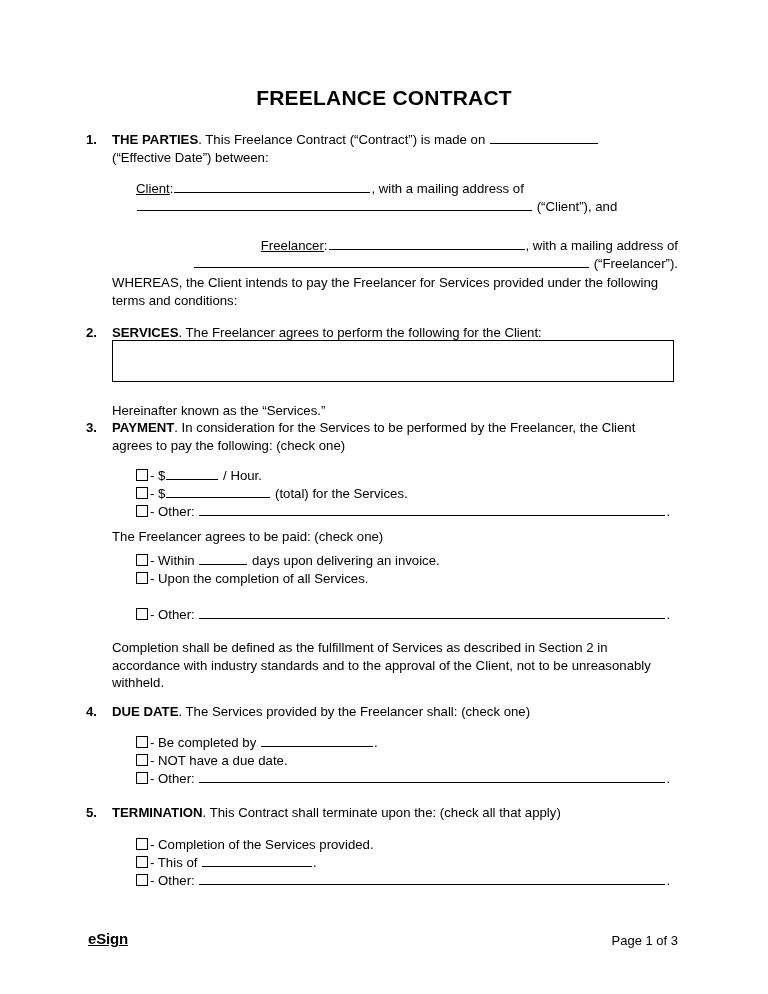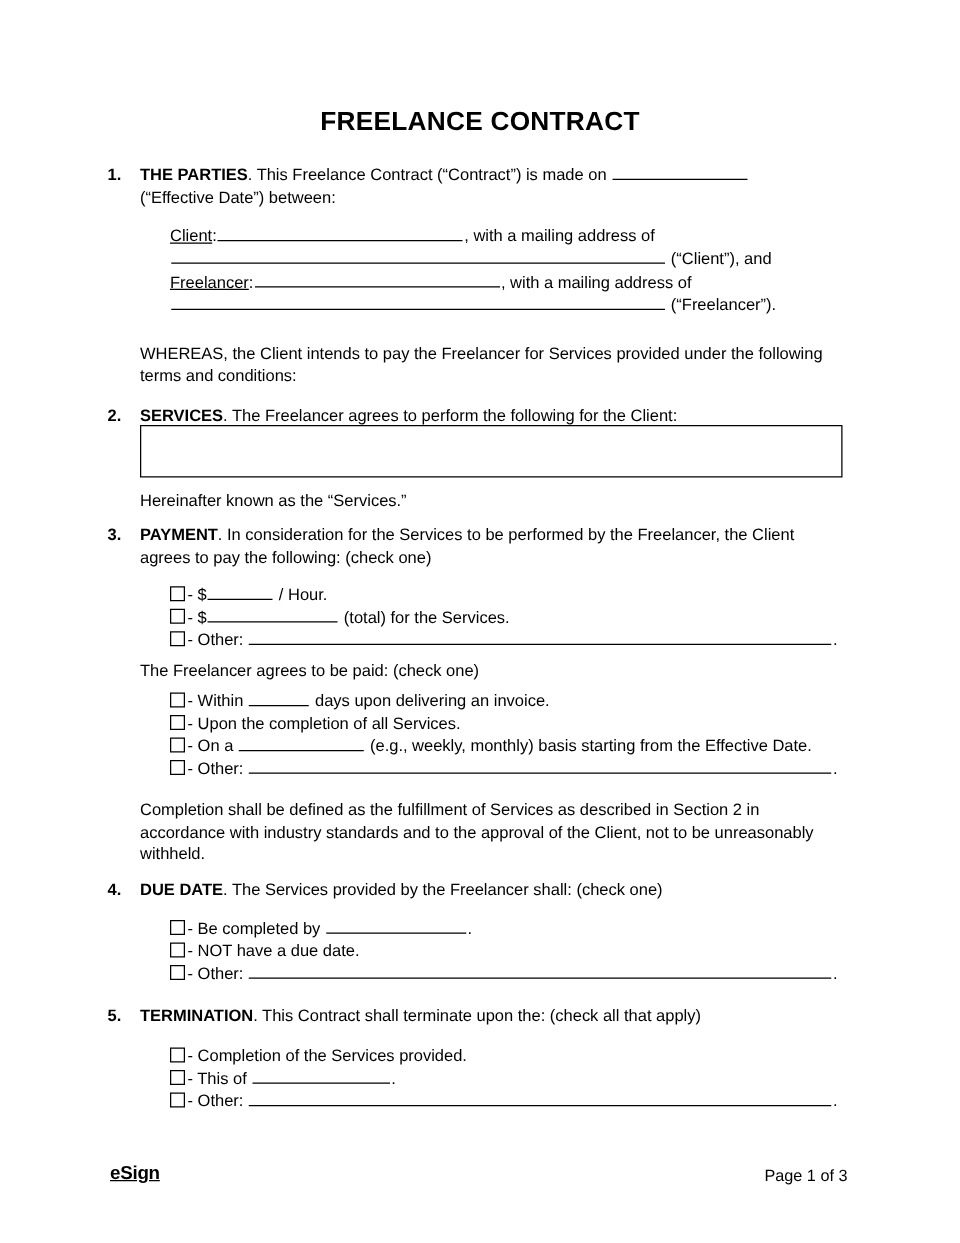--- a/index.html
+++ b/index.html
@@ -139,33 +139,33 @@
   <div class="clause body-col" style="top:131px;">
     <b class="head">THE PARTIES</b><span>. This Freelance Contract (“Contract”) is made on </span><span class="blank blank-date"></span><br>
     <span>(“Effective Date”) between:</span>
   </div>
 
   <div class="clause indent-col" style="top:180px;">
     <span class="u">Client</span><span>:</span><span class="blank blank-name"></span><span>, with a mailing address of</span><br>
     <span class="blank blank-addr"></span><span> (“Client”), and</span>
   </div>
 
-  <div class="clause indent-col" style="top:217px;">
+  <div class="clause indent-col" style="top:237px;text-align:right;">
     <span class="u">Freelancer</span><span>:</span><span class="blank blank-name"></span><span>, with a mailing address of</span><br>
     <span class="blank blank-addr"></span><span> (“Freelancer”).</span>
   </div>
 
   <div class="clause body-col" style="top:274px;">WHEREAS, the Client intends to pay the Freelancer for Services provided under the following terms and conditions:</div>
 
   <div class="num" style="top:324px;">2.</div>
   <div class="clause body-col" style="top:324px;">
     <b class="head">SERVICES</b><span>. The Freelancer agrees to perform the following for the Client:</span>
   </div>
   <div class="services-box"></div>
-  <div class="clause body-col" style="top:392px;">Hereinafter known as the “Services.”</div>
+  <div class="clause body-col" style="top:402px;">Hereinafter known as the “Services.”</div>
 
   <div class="num" style="top:419px;">3.</div>
   <div class="clause body-col" style="top:419px;">
     <b class="head">PAYMENT</b><span>. In consideration for the Services to be performed by the Freelancer, the Client agrees to pay the following: (check one)</span>
   </div>
 
   <div class="cb-row" style="top:467px;">
     <span class="checkbox"></span><span>- $</span><span class="blank blank-hour"></span><span> / Hour.</span>
   </div>
   <div class="cb-row" style="top:485px;">
@@ -176,23 +176,20 @@
   </div>
 
   <div class="clause body-col" style="top:528px;">The Freelancer agrees to be paid: (check one)</div>
 
   <div class="cb-row" style="top:552px;">
     <span class="checkbox"></span><span>- Within </span><span class="blank blank-within"></span><span> days upon delivering an invoice.</span>
   </div>
   <div class="cb-row" style="top:570px;">
     <span class="checkbox"></span><span>- Upon the completion of all Services.</span>
   </div>
-  <div class="cb-row" style="top:588px;">
-    <span class="checkbox"></span><span>- On a </span><span class="blank blank-period"></span><span> (e.g., weekly, monthly) basis starting from the Effective Date.</span>
-  </div>
   <div class="cb-row" style="top:606px;">
     <span class="checkbox"></span><span>- Other: </span><span class="blank blank-other"></span><span>.</span>
   </div>
 
   <div class="clause body-col" style="top:639px;">Completion shall be defined as the fulfillment of Services as described in Section 2 in accordance with industry standards and to the approval of the Client, not to be unreasonably withheld.</div>
 
   <div class="num" style="top:703px;">4.</div>
   <div class="clause body-col" style="top:703px;">
     <b class="head">DUE DATE</b><span>. The Services provided by the Freelancer shall: (check one)</span>
   </div>

